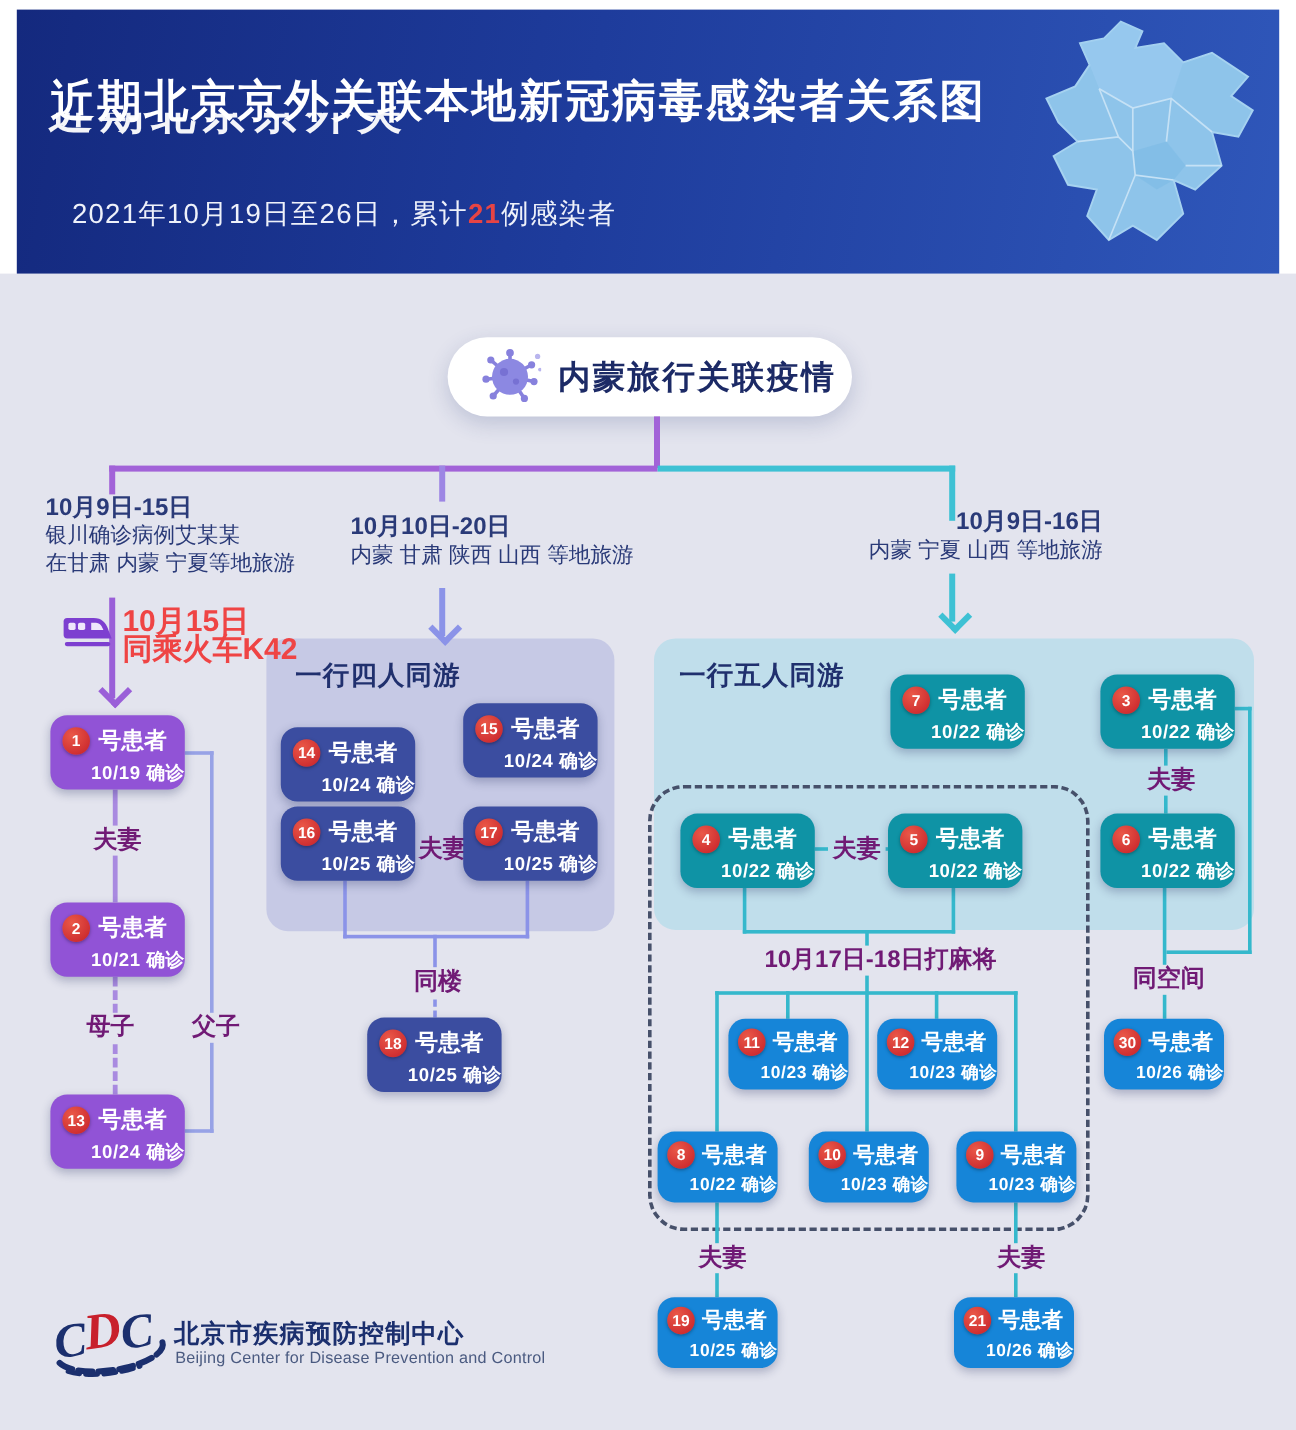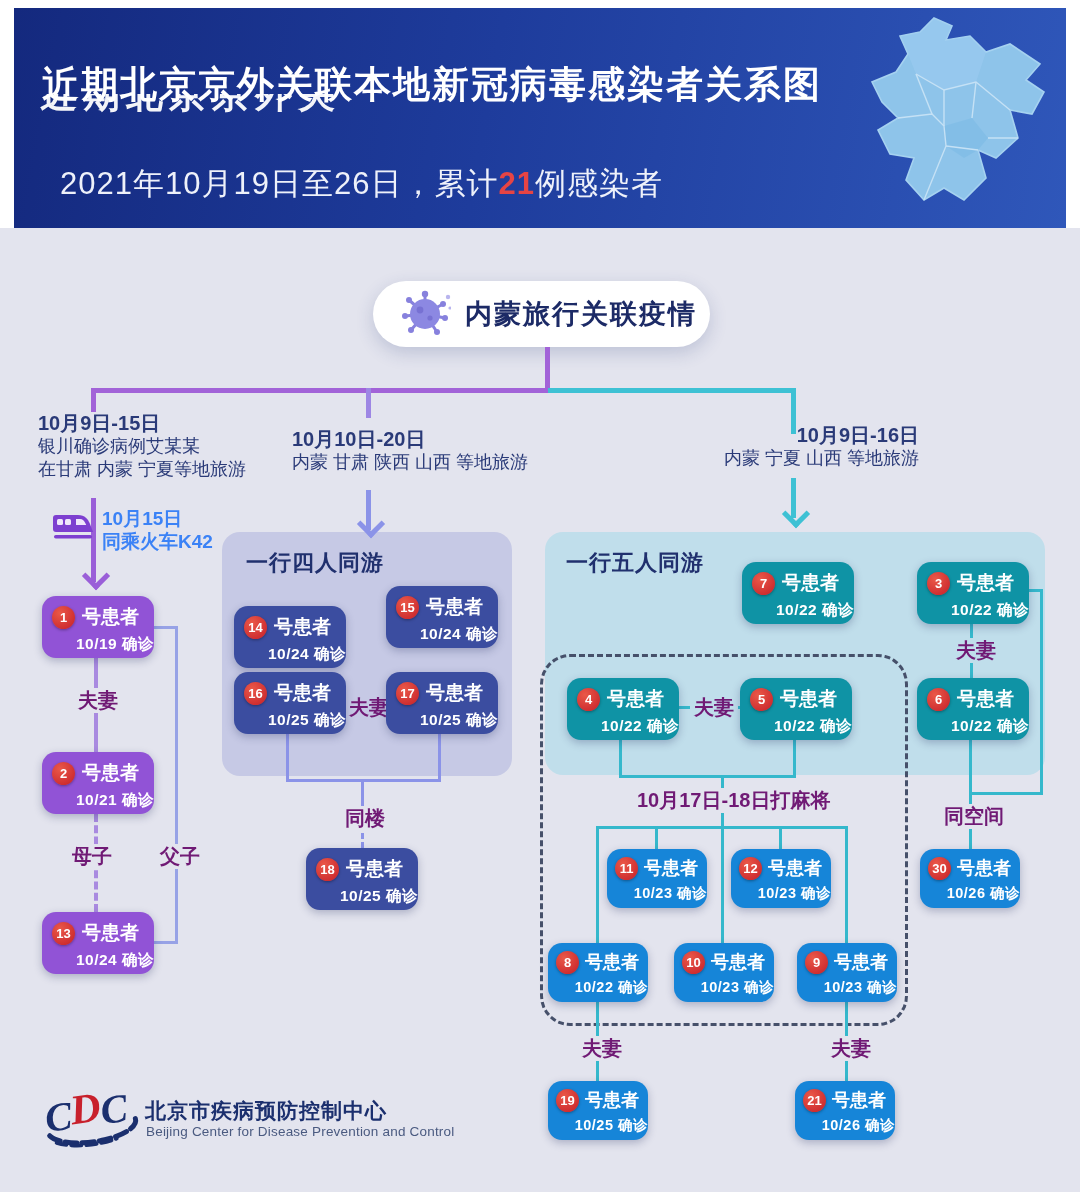--- a/index.html
+++ b/index.html
@@ -5,21 +5,21 @@
   html,body{margin:0;padding:0;background:#fff;}
   #stage{position:relative;width:1080px;height:1192px;background:#ffffff;overflow:hidden;
          font-family:"Liberation Sans","DejaVu Sans",sans-serif;}
   .body-bg{position:absolute;left:0;top:228px;width:1080px;height:964px;background:#e3e4ee;}
   
   .header{position:absolute;left:14px;top:8px;width:1052px;height:220px;
           background:linear-gradient(100deg,#14297e 0%,#1e3c9c 45%,#2f57ba 100%);}
   .title{position:absolute;left:28px;top:52px;width:1000px;font-size:37px;font-weight:bold;color:#fff;letter-spacing:2px;white-space:nowrap;}
   .title-ghost{position:absolute;left:26px;top:86px;height:20px;overflow:hidden;font-size:37px;font-weight:bold;color:#fff;letter-spacing:6px;opacity:.95;}
   .title-ghost span{display:block;margin-top:-24px;}
-  .subtitle{position:absolute;left:46px;top:155px;font-size:31px;color:#eef1fa;letter-spacing:1px;}
+  .subtitle{position:absolute;left:46px;top:155px;font-size:23px;color:#eef1fa;letter-spacing:1px;}
   .subtitle .count{color:#e64444;font-weight:bold;}
   
   .gbox{position:absolute;border-radius:18px;}
   .gbox.lav{background:#c6c9e5;}
   .gbox.lteal{background:#c0deeb;}
   .gtitle{position:absolute;font-size:22px;font-weight:bold;color:#20306e;letter-spacing:1px;}
   .dashed-box{position:absolute;left:540px;top:654px;width:362px;height:366px;border:3px dashed #46506a;border-radius:30px;}
   
   .card{position:absolute;width:112px;height:62px;border-radius:14px;color:#fff;box-shadow:0 3px 8px rgba(30,40,90,.28);}
   .card .row1{display:flex;align-items:center;gap:7px;padding:8px 0 0 10px;font-size:19px;font-weight:bold;}
@@ -39,21 +39,21 @@
   .vdash-purple{position:absolute;width:0;border-left:4px dashed #a98ae0;}
   .vdash-peri{position:absolute;width:0;border-left:3px dashed #8b93e8;}
   .chev{position:absolute;width:15px;height:15px;border-left:5px solid;border-bottom:5px solid;transform:rotate(-45deg);}
   
   .rlabel{position:absolute;font-size:20px;font-weight:bold;color:#701a75;background:#e3e4ee;padding:0 4px;line-height:1.25;white-space:nowrap;}
   .rlabel.on-lav{background:#c6c9e5;}
   .rlabel.on-teal{background:#c0deeb;}
   
   .btext{position:absolute;color:#2a3a78;font-size:18px;line-height:23px;white-space:nowrap;}
   .btext .bdate{font-size:20px;font-weight:bold;}
-  .train-text{position:absolute;color:#3b82f6;font-size:19px;font-weight:bold;line-height:23px;white-space:nowrap;}
+  .train-text{position:absolute;color:#ef4444;font-size:25px;font-weight:bold;line-height:23px;white-space:nowrap;}
   
   .pill{position:absolute;left:373px;top:281px;width:337px;height:66px;border-radius:34px;background:#fff;
         box-shadow:0 6px 18px rgba(40,60,120,.20);display:flex;align-items:center;}
   .pill-label{font-size:27px;font-weight:bold;color:#1c2a66;letter-spacing:2px;margin-left:14px;}
   
   .org-cn{position:absolute;left:145px;top:1097px;font-size:21px;font-weight:bold;color:#1b2f6e;letter-spacing:1px;}
   .org-en{position:absolute;left:146px;top:1124px;font-size:13.5px;color:#4a5a80;letter-spacing:.2px;}
 </style>
 </head>
 <body>

